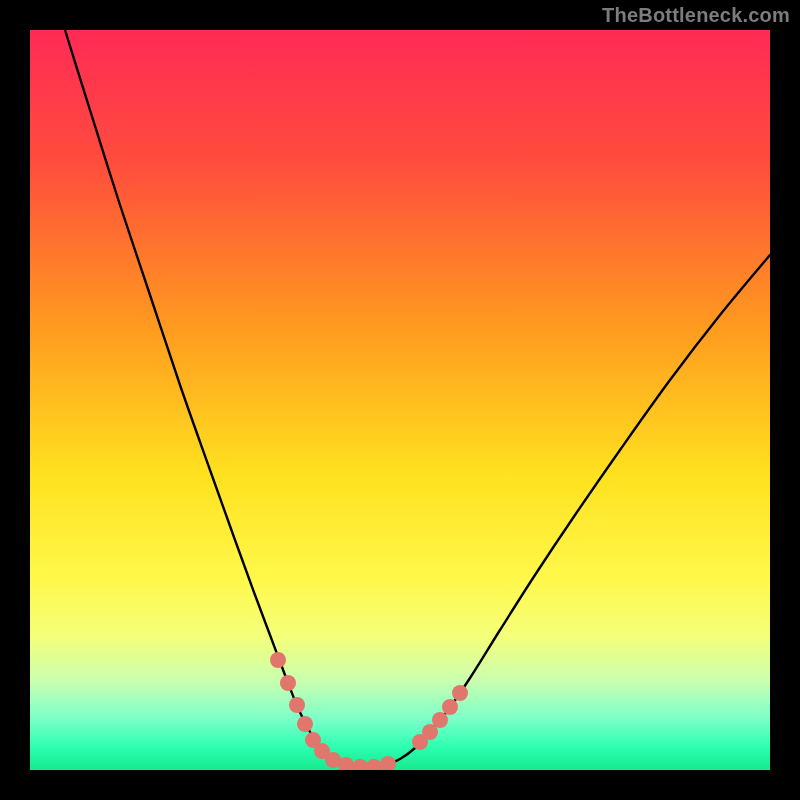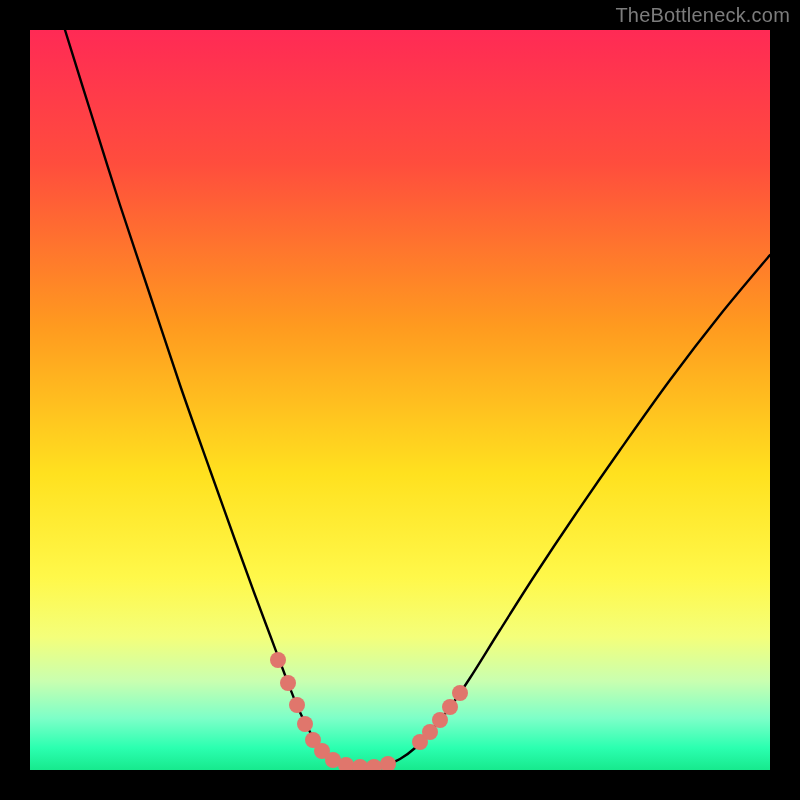--- a/index.html
+++ b/index.html
@@ -11,20 +11,21 @@
     overflow: hidden;
     font-family: Arial, Helvetica, sans-serif;
   }
   .frame {
     position: absolute;
     left: 0;
     top: 0;
     width: 800px;
     height: 800px;
     background: #000;
+    font-weight: bold;
   }
   .plot {
     position: absolute;
     left: 30px;
     top: 30px;
     width: 740px;
     height: 740px;
     overflow: hidden;
   }
   .gradient {

